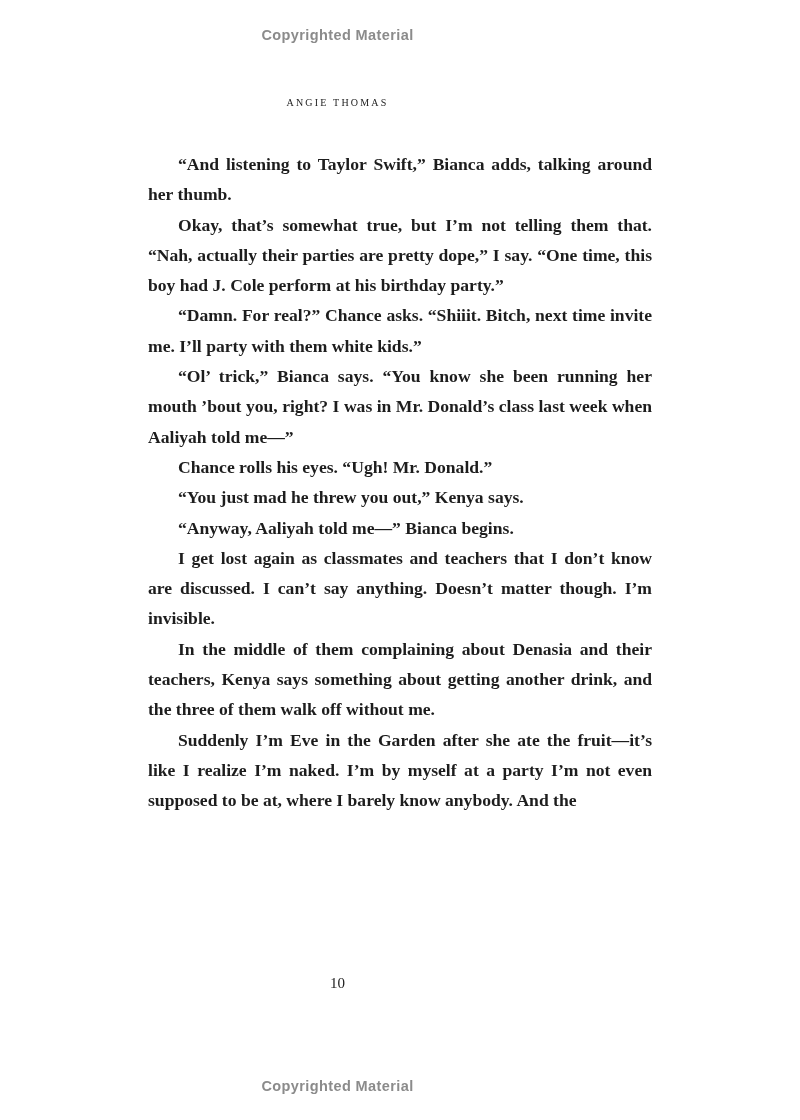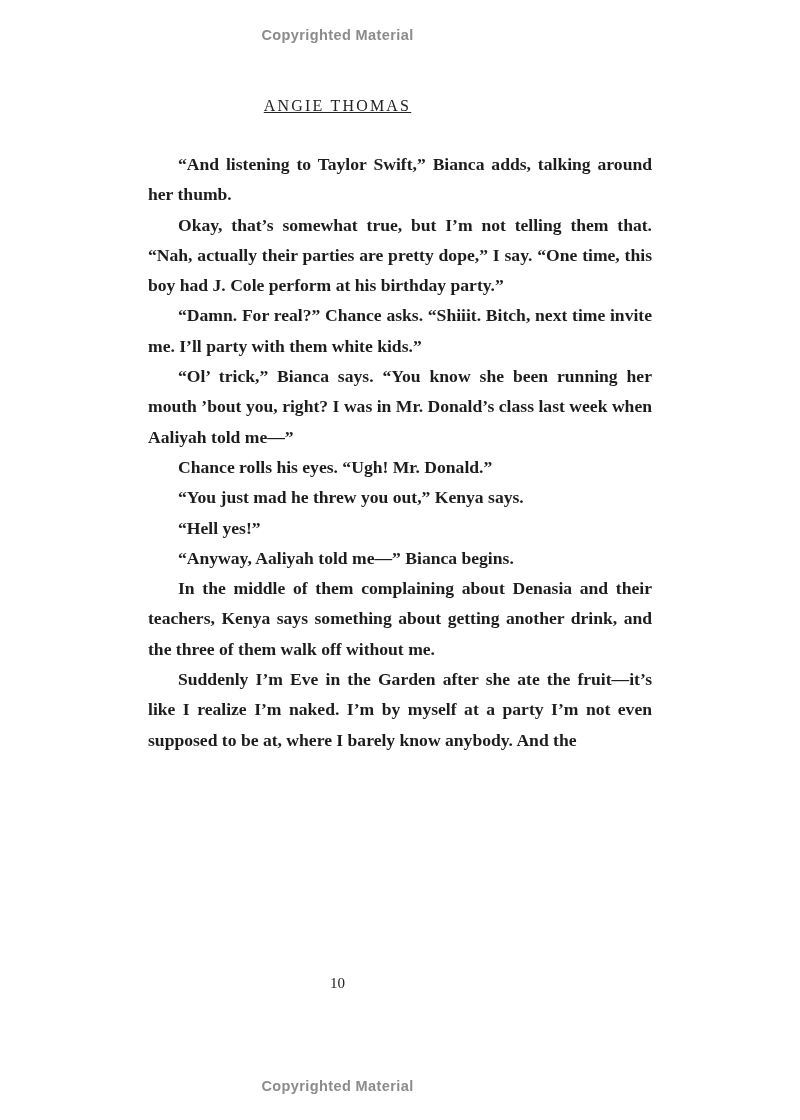--- a/index.html
+++ b/index.html
@@ -35,24 +35,23 @@
     bottom: 26px;
     left: 0;
     width: 100%;
   }
   .running-header {
     position: absolute;
     top: 97px;
     left: 0;
     width: 100%;
     text-align: center;
-    font-size: 16px;
+    font-size: 10px;
     letter-spacing: 2.2px;
     color: #222222;
-    text-decoration: underline;
   }
   .body-text {
     position: absolute;
     top: 149px;
     left: 148px;
     width: 504px;
     font-size: 17.6px;
     line-height: 30.3px;
     text-align: justify;
     color: #1d1d1d;
@@ -83,22 +82,22 @@
 
   <div class="running-header">ANGIE THOMAS</div>
 
   <div class="body-text">
       <p>“And listening to Taylor Swift,” Bianca adds, talking around her thumb.</p>
       <p>Okay, that’s somewhat true, but I’m not telling them that. “Nah, actually their parties are pretty dope,” I say. “One time, this boy had J. Cole perform at his birthday party.”</p>
       <p>“Damn. For real?” Chance asks. “Shiiit. Bitch, next time invite me. I’ll party with them white kids.”</p>
       <p>“Ol’ trick,” Bianca says. “You know she been running her mouth ’bout you, right? I was in Mr. Donald’s class last week when Aaliyah told me—”</p>
       <p>Chance rolls his eyes. “Ugh! Mr. Donald.”</p>
       <p>“You just mad he threw you out,” Kenya says.</p>
-      <p>“Hell yes!”</p>
       <p>“Anyway, Aaliyah told me—” Bianca begins.</p>
+      <p>I get lost again as classmates and teachers that I don’t know are discussed. I can’t say anything. Doesn’t matter though. I’m invisible.</p>
       <p>In the middle of them complaining about Denasia and their teachers, Kenya says something about getting another drink, and the three of them walk off without me.</p>
       <p>Suddenly I’m Eve in the Garden after she ate the fruit—it’s like I realize I’m naked. I’m by myself at a party I’m not even supposed to be at, where I barely know anybody. And the</p>
     </div>
 
   <div class="page-number">10</div>
 
   <div class="copyright copyright-bottom">Copyrighted Material</div>
 
 </div>
 

